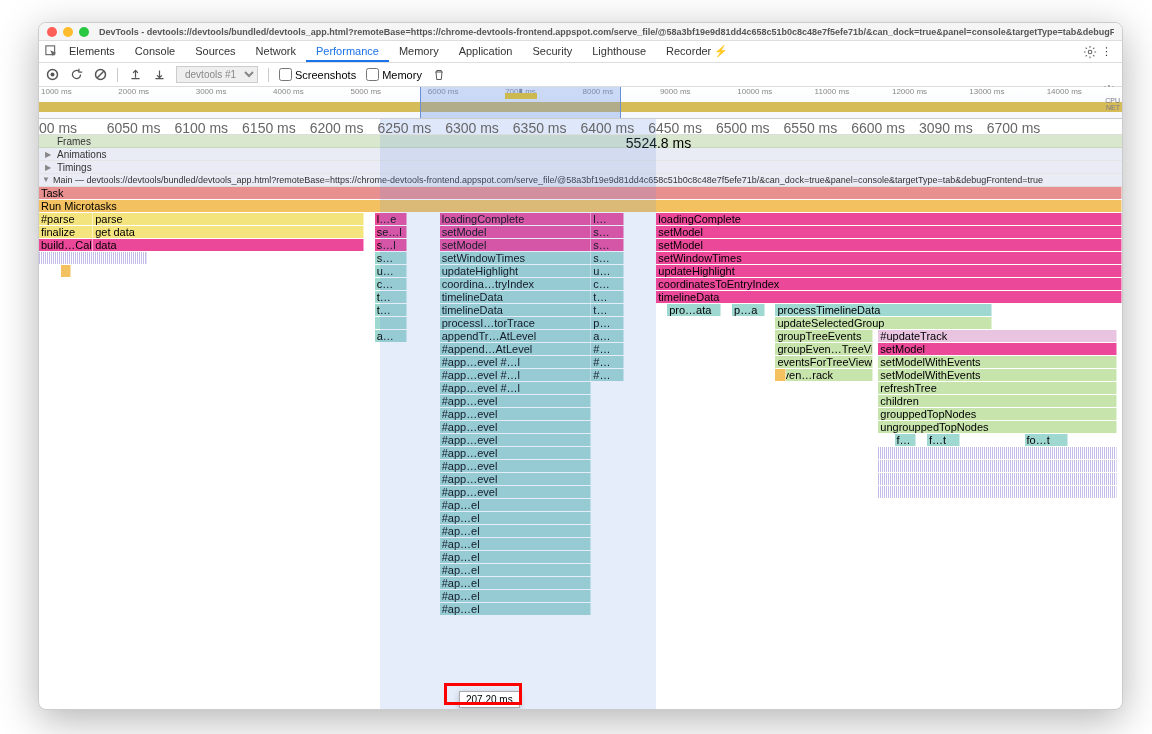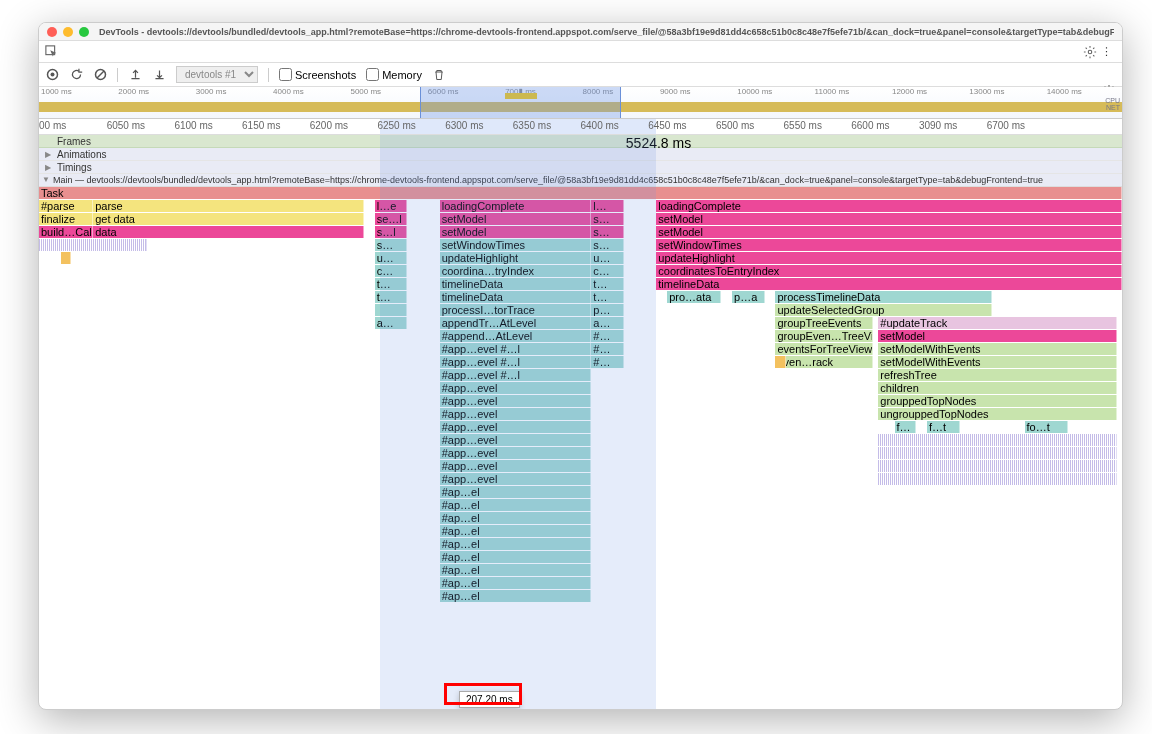--- a/index.html
+++ b/index.html
@@ -25,21 +25,21 @@
 .gearbox { position: absolute; right: 6px; bottom: -12px; }
 
 .overview { height: 32px; position: relative; background: linear-gradient(#fff, #f4f7fc); border-bottom: 1px solid #ccc; }
 .overview .ticks { position: absolute; top: 0; left: 0; right: 0; display: flex; font-size: 8px; color: #888; }
 .overview .ticks span { flex: 1; padding-left: 2px; }
 .overview .bar { position: absolute; bottom: 6px; left: 0; right: 0; height: 10px; background: #d6bb59; }
 .overview .sel { position: absolute; top: 0; bottom: 0; background: rgba(110,150,230,.35); border-left:1px solid #6a90d8; border-right:1px solid #6a90d8; }
 .overview .yellowmark { position: absolute; top: 6px; height: 6px; background: #ffcc00; }
 .overview .labels { position:absolute; right:2px; top:10px; font-size:7px; color:#778; text-align:right;}
 
-.ruler { height: 16px; position: relative; border-bottom: 1px solid #ddd; font-size: 10px; color: #666; }
+.ruler { height: 16px; position: relative; border-bottom: 1px solid #ddd; font-size: 14px; color: #666; }
 .ruler .rtick { position: absolute; top: 1px; }
 .ruler .sel2 { position: absolute; top:0; bottom:0; background: rgba(110,150,230,.22); }
 
 .tracks { position: relative; height: 575px; overflow: hidden; }
 .tracks .selcol { position: absolute; top: 0; bottom: 0; background: rgba(110,150,230,.18); pointer-events: none; z-index: 5; }
 .thead { height: 13px; font-size: 10px; padding-left: 18px; border-bottom: 1px solid #e5e5e5; display: flex; align-items: center; color: #333; }
 .thead.col { background: #e9ebf5; }
 .thead .disc { position:absolute; left:6px; font-size:8px; color:#888;}
 .stripe { height: 13px; background: #d9e7cf; border-bottom:1px solid #c5d9b8; position:relative;}
 .stripe .lbl { position:absolute; font-size:14px; padding-left:2px; }
@@ -82,20 +82,21 @@
     <span class="titletext">DevTools - devtools://devtools/bundled/devtools_app.html?remoteBase=https://chrome-devtools-frontend.appspot.com/serve_file/@58a3bf19e9d81dd4c658c51b0c8c48e7f5efe71b/&amp;can_dock=true&amp;panel=console&amp;targetType=tab&amp;debugFrontend=true</span>
   </div>
 
   <div class="panels">
     <span class="ico">
       <svg width="14" height="14" viewBox="0 0 16 16">
           <rect x="1" y="1" width="10" height="10" fill="none" stroke="#666" stroke-width="1.3"></rect>
           <path d="M6 6 L13 9 L10 10 L9 13 Z" fill="#666"></path>
         </svg>
     </span>
+    <span id="panel-tabs-slot"><span class="tab">Elements</span><span class="tab">Console</span><span class="tab">Sources</span><span class="tab">Network</span><span class="tab active">Performance</span><span class="tab">Memory</span><span class="tab">Application</span><span class="tab">Security</span><span class="tab">Lighthouse</span><span class="tab">Recorder ⚡</span></span>
     <span class="spacer"></span>
     <span>
       <svg width="14" height="14" viewBox="0 0 16 16">
           <circle cx="8" cy="8" r="2" fill="none" stroke="#666" stroke-width="1.3"></circle>
           <path d="M8 1v2M8 13v2M1 8h2M13 8h2M3 3l1.4 1.4M11.6 11.6L13 13M3 13l1.4-1.4M11.6 4.4L13 3" stroke="#666" stroke-width="1.3"></path>
         </svg>
     </span>
     <span style="padding:0 4px;">⋮</span>
   </div>
 
@@ -216,20 +217,23 @@
       </div>
     <div class="thead col">
         <span class="disc">▶</span>
         <span>Timings</span>
       </div>
     <div class="mainhead"><span class="disc">▼</span><span>Main — devtools://devtools/bundled/devtools_app.html?remoteBase=https://chrome-devtools-frontend.appspot.com/serve_file/@58a3bf19e9d81dd4c658c51b0c8c48e7f5efe71b/&amp;can_dock=true&amp;panel=console&amp;targetType=tab&amp;debugFrontend=true</span></div>
 
     <div class="row">
         <div class="seg c-red" style="left:0;right:0;">Task</div>
       </div>
+    <div class="row">
+        <div class="seg c-orange" style="left:0;right:0;">Run Microtasks</div>
+      </div>
 
     <div id="flame-rows">
         <div class="row">
           <div class="seg c-yellow" style="left: 0%; width: 5%;">#parse</div>
           <div class="seg c-yellow" style="left: 5%; width: 25%;">parse</div>
           <div class="seg c-purple" style="left: 31%; width: 3%;">l…e</div>
           <div class="seg c-purple" style="left: 37%; width: 14%;">loadingComplete</div>
           <div class="seg c-purple" style="left: 51%; width: 3%;">l…</div>
           <div class="seg c-purple" style="left: 57%; width: 43%;">loadingComplete</div>
         </div>

